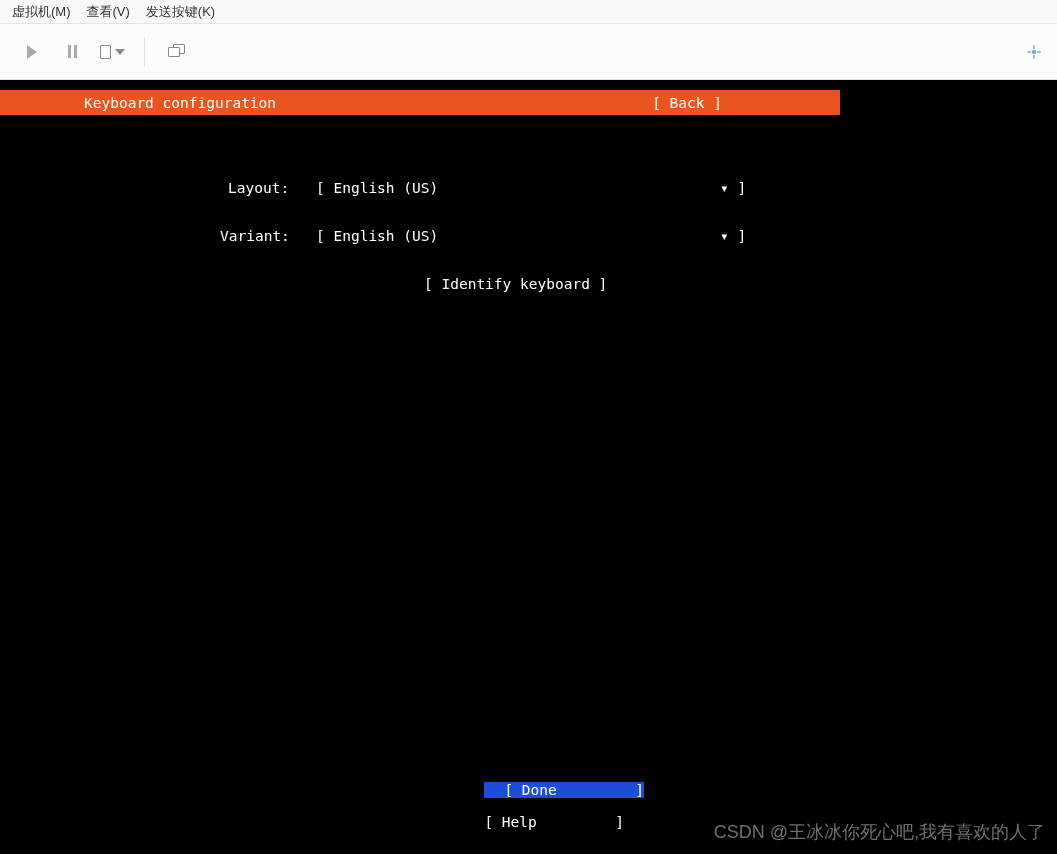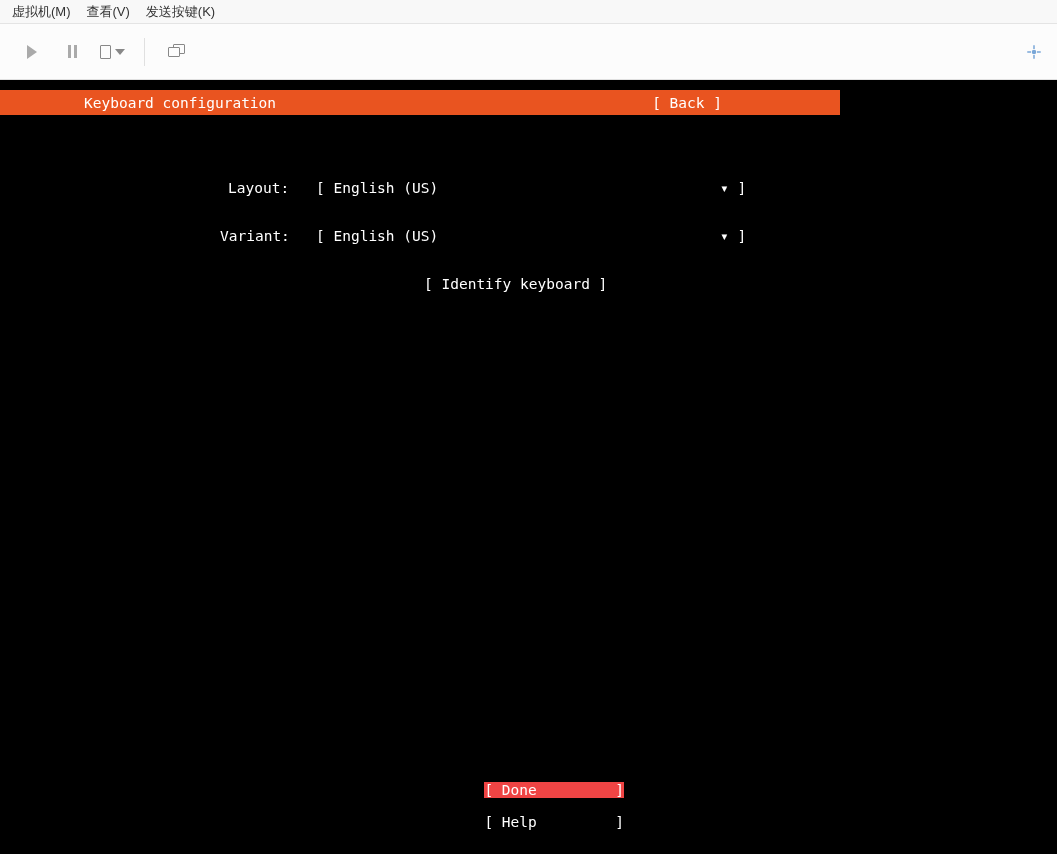--- a/index.html
+++ b/index.html
@@ -95,23 +95,24 @@
   .drop-variant  { left:720px; top:148px; cursor:pointer;}
   .identify      { left:400px; top:196px; cursor:pointer;margin-left:24px;}
 
   .btns {
     position:absolute;
     left:432px;
     bottom:8px;
     white-space:pre;
   }
   .btn-done {
-    background:#ef4444;
+    background:#1d4ed8;
     color:#fff;
     cursor:pointer;
+    padding-left:20px;
   }
   .btn-back { cursor:pointer; }
 
   .watermark {
     position:absolute;
     right:12px;
     bottom:10px;
     color: rgba(200,200,200,0.55);
     font-size: 18px;
     font-family: sans-serif;
@@ -177,13 +178,14 @@
 
     <div class="row identify">[ Identify keyboard ]</div>
 
     <div class="btns">
       <span class="btn-done">[ Done         ]</span><br>
       <span class="btn-back">[ Help         ]</span>
     </div>
 
   </div>
 
+  <div class="watermark">CSDN @王冰冰你死心吧,我有喜欢的人了</div>
 </div>
 
 </body></html>

